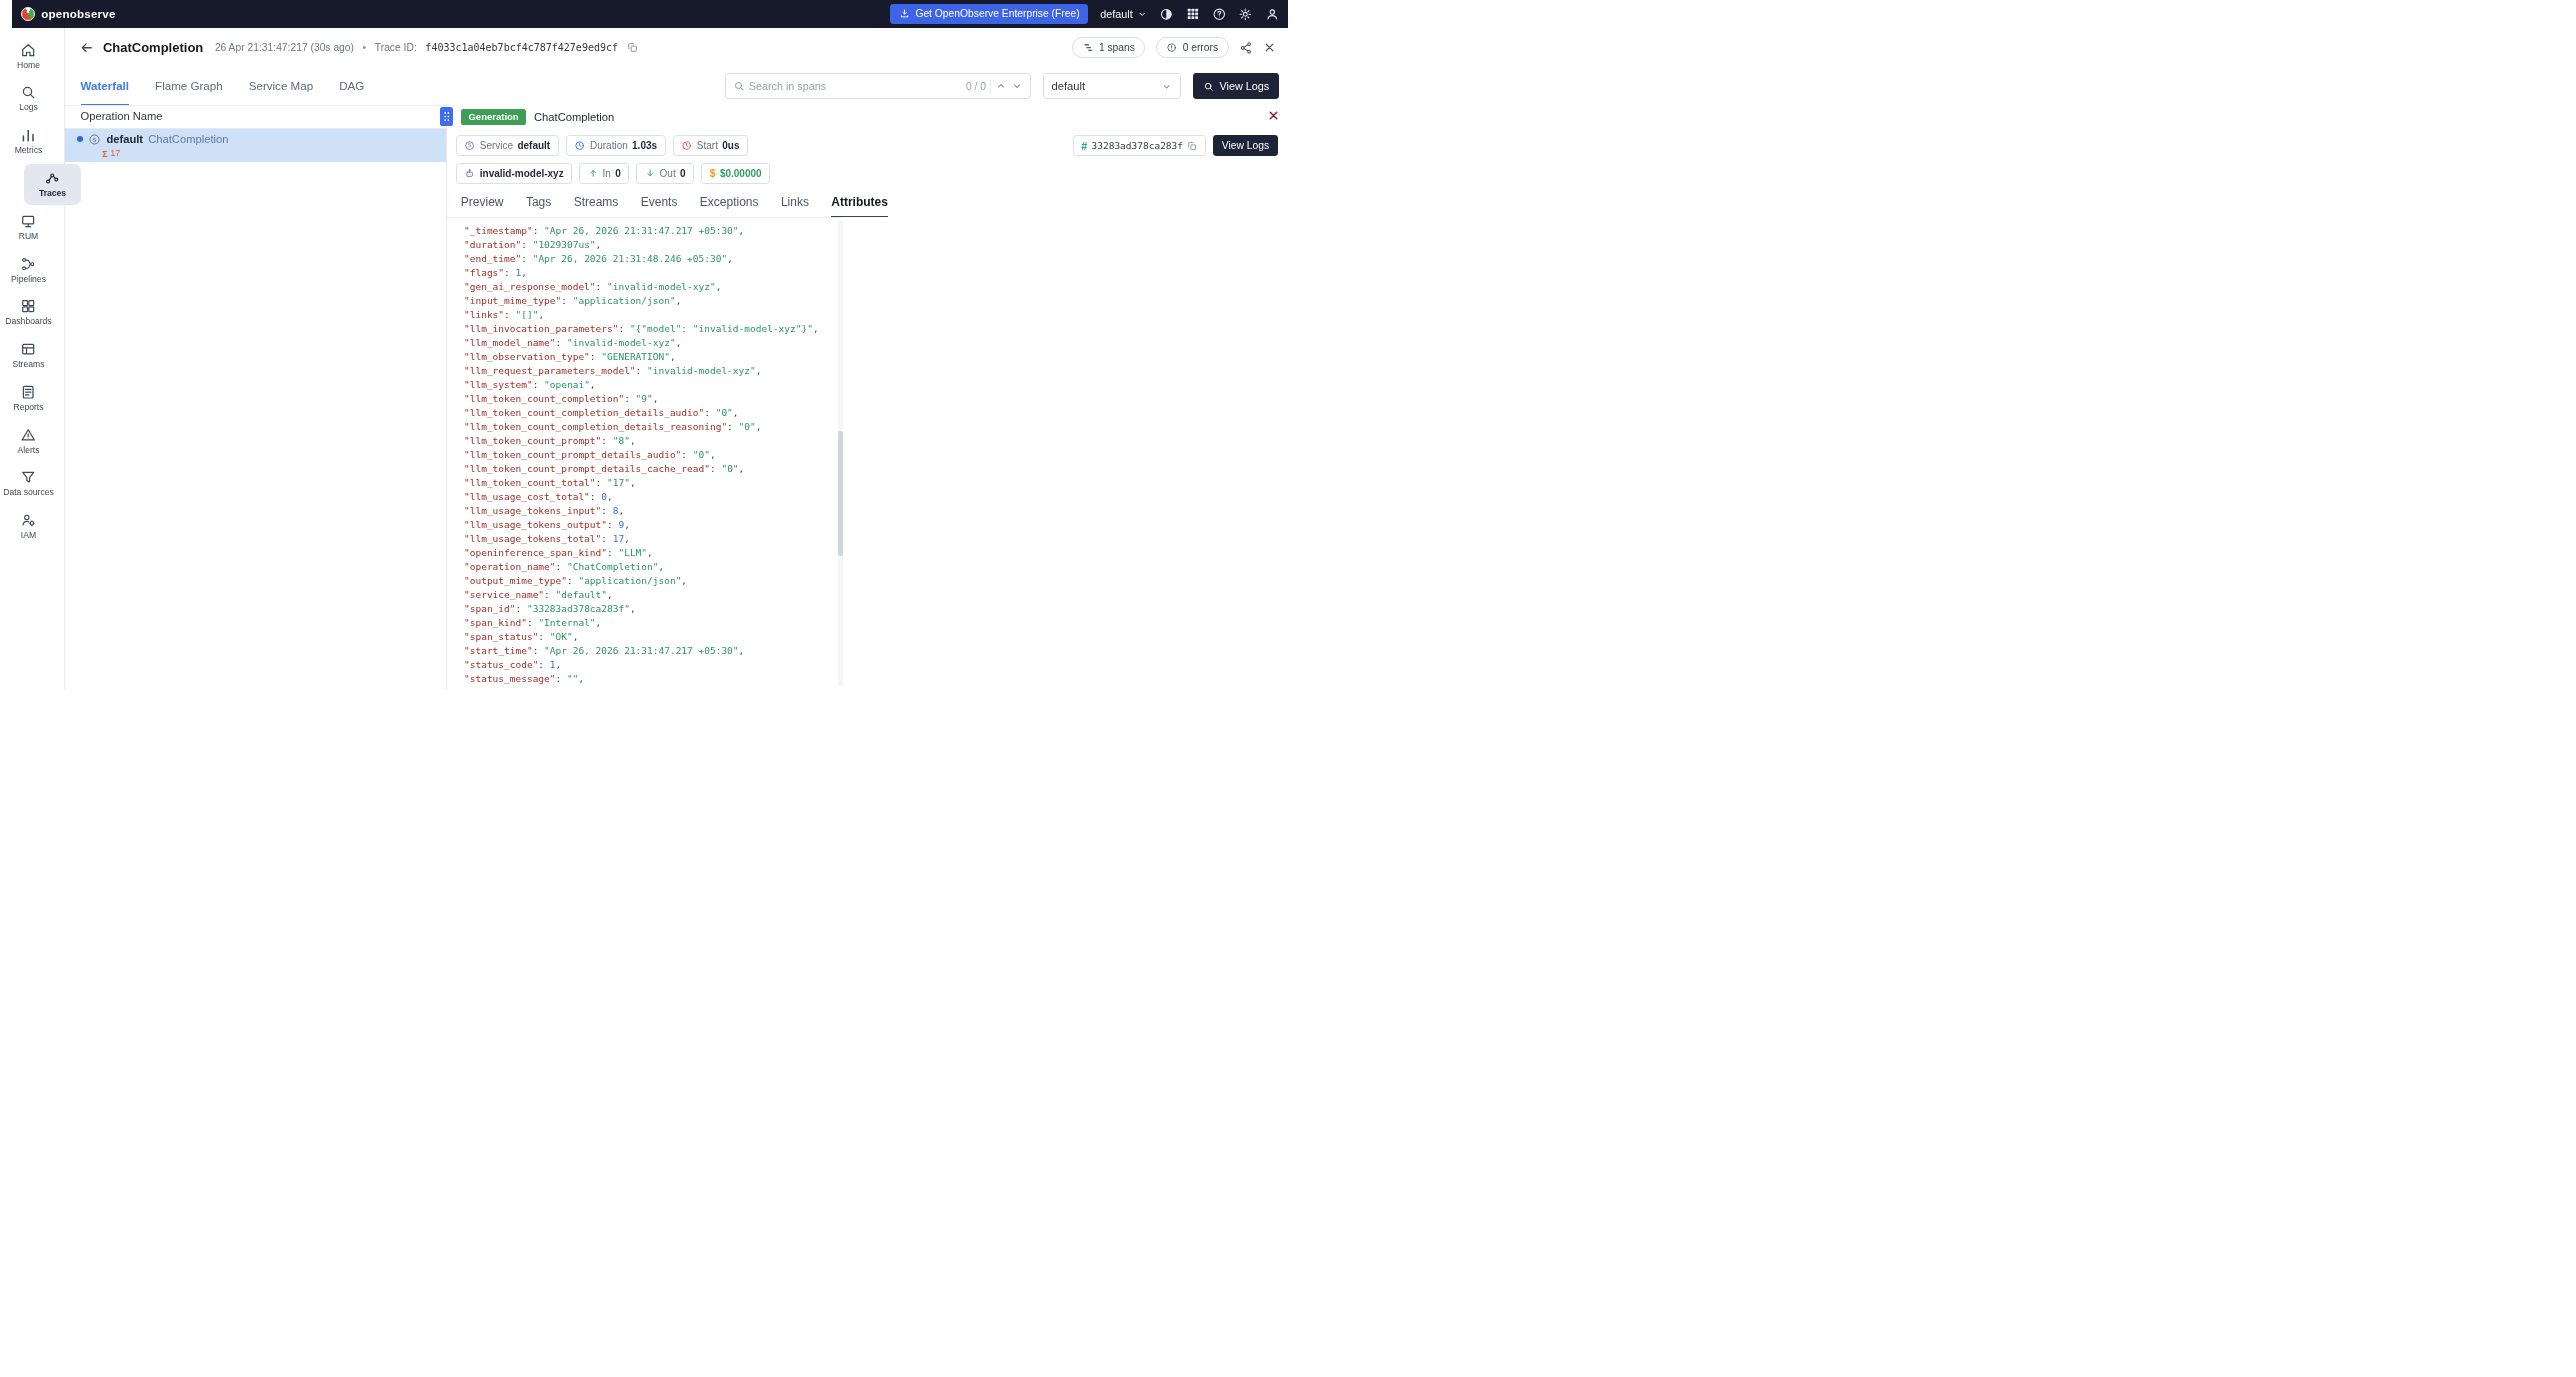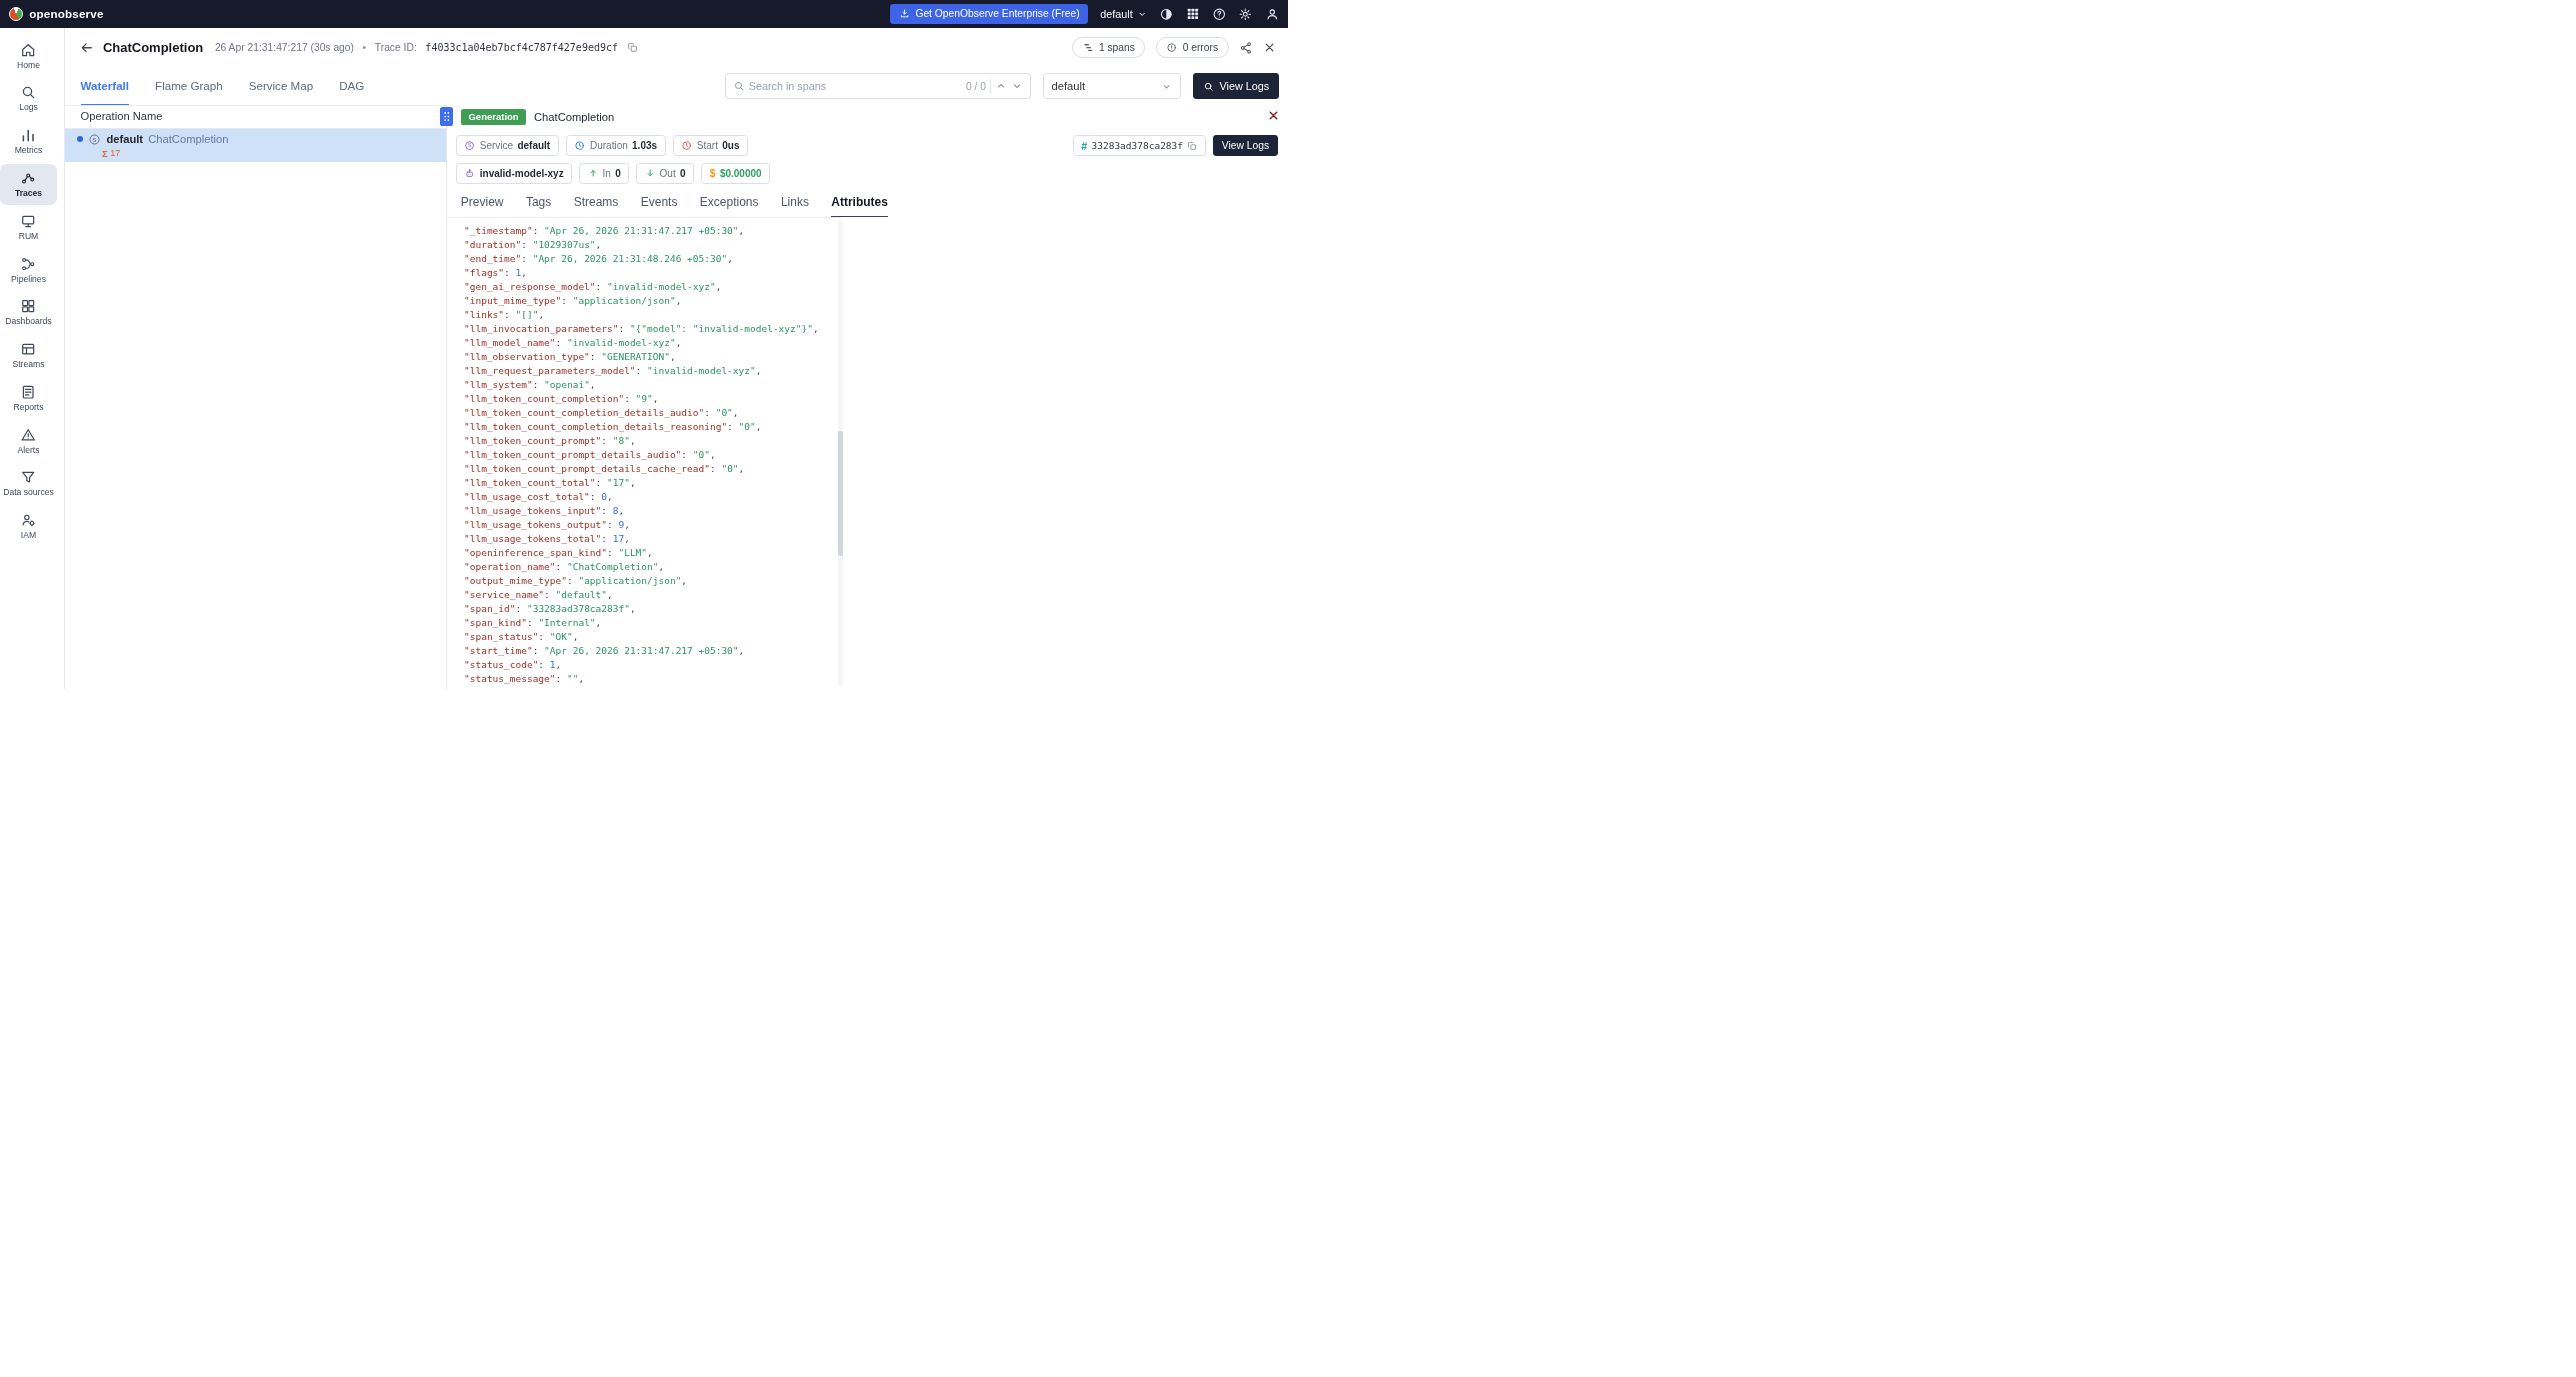--- a/index.html
+++ b/index.html
@@ -2,41 +2,41 @@
 <html style="font-size:13.8px"><head>
 <meta charset="utf-8">
 <style>
   * { margin:0; padding:0; box-sizing:border-box; }
   html,body { background:#fff; }
   body { font-family:"Liberation Sans","DejaVu Sans",sans-serif; }
   .page { position:relative; width:1288px; height:689px; overflow:hidden; background:#fff; }
   svg { display:block; }
 
   
-  .topbar { position:absolute; top:0; left:0; right:0; height:27.6px; background:#171a2b;
+  .topbar { position:absolute; top:0; left:12px; right:0; height:27.6px; background:#171a2b;
             display:flex; align-items:center; justify-content:space-between; padding:0 8.6px; z-index:30; }
   .brand { display:flex; align-items:center; gap:6px; cursor:pointer; }
   .logo-dot { width:14.6px; height:14.6px; border-radius:50%;
               background:conic-gradient(from 210deg,#e0482e 0 130deg,#ffffff 130deg 175deg,#3fae4a 175deg 300deg,#e0482e 300deg 360deg);
               border:1.7px solid #fff; }
   .brand-text { color:#fff; font-size:11.6px; font-weight:700; letter-spacing:0.2px; }
   .topbar-right { display:flex; align-items:center; gap:12px; }
   .ent-btn { display:flex; align-items:center; gap:5.2px; background:#3d63e6; color:#fff; border:none;
              border-radius:3.4px; height:20px; padding:0 8.6px; font-size:10.3px; cursor:pointer; font-family:inherit; }
   .org-select { display:flex; align-items:center; gap:4.3px; color:#fff; font-size:10.8px; cursor:pointer; }
   .tb-icon { color:#e6e9f2; cursor:pointer; display:flex; }
 
   
   .sidebar { position:absolute; top:27.6px; left:0; bottom:0; width:65px; background:#fff;
              border-right:0.9px solid #e7e9ee; padding-top:6.9px; display:flex; flex-direction:column; align-items:flex-start; z-index:20; }
   .side-item { width:57px; min-height:41px; margin:0.9px 0; display:flex; flex-direction:column; align-items:center;
                justify-content:center; gap:2.6px; border-radius:6.9px; color:#3f4a59; font-size:8.6px; line-height:9.5px;
                text-align:center; cursor:pointer; padding:3.4px 1.7px; }
   .side-item .si-icon { color:#3f4a59; }
-  .side-item.active { background:#e3e8f0; color:#1d2530; font-weight:700; }
+  .side-item.active { background:#e3e8f0; color:#1d2530; font-weight:700;margin-left:24px; }
   .side-item.active .si-icon { color:#1d2530; }
 
   
   .main { position:absolute; left:65px; top:27.6px; right:0; bottom:0; }
 
   .trace-header { height:40px; display:flex; align-items:center; gap:8.6px; padding:0 12px 0 13.8px; }
   .back-btn { display:flex; color:#414b57; cursor:pointer; }
   .th-title { font-size:13px; font-weight:700; color:#15181e; }
   .th-time { font-size:10.3px; color:#6d7683; margin-left:3px; }
   .th-dot { font-size:10.3px; color:#8a919c; }

